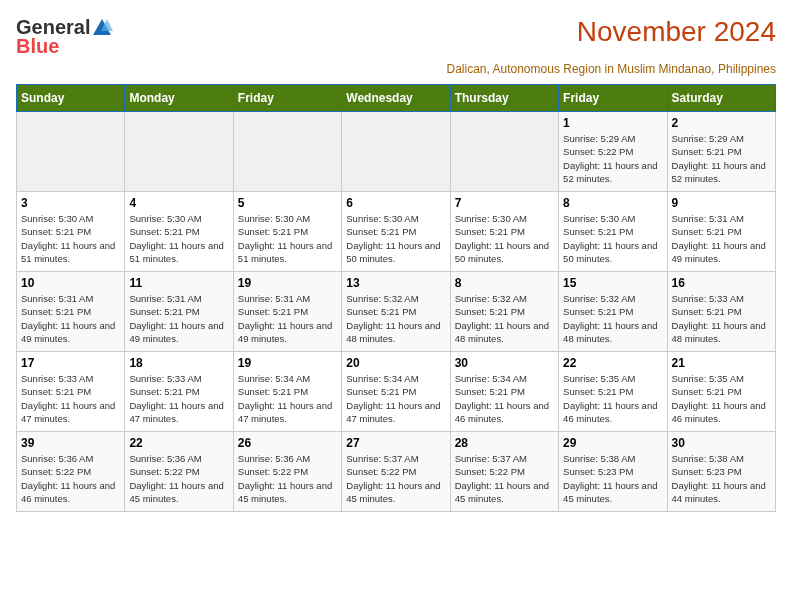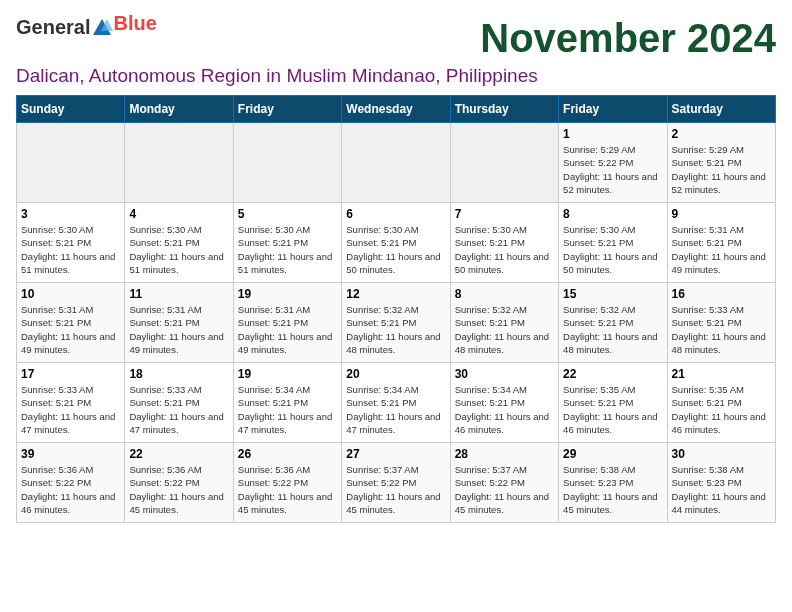--- a/index.html
+++ b/index.html
@@ -11,48 +11,48 @@
       padding: 16px;
     }
     .header {
       display: flex;
       align-items: flex-start;
       justify-content: space-between;
       margin-bottom: 4px;
     }
     .logo {
       display: flex;
-      flex-direction: row;
+      flex-direction: column;
       align-items: flex-start;
     }
     .logo-line {
       display: flex;
       align-items: center;
     }
     .title-block {
       text-align: right;
     }
     .month-title {
-      font-size: 40px;
-      font-weight: bold;
-      color: #14532d;
+      font-size: 28px;
+      font-weight: normal;
+      color: #c2410c;
     }
     .subtitle {
-      font-size: 19px;
-      color: #701a75;
-      text-align: left;
+      font-size: 12px;
+      color: #a16207;
+      text-align: right;
       margin-bottom: 8px;
     }
     table {
       width: 100%;
       border-collapse: collapse;
       font-size: 10px;
     }
     thead th {
-      background: #0c4a6e;
+      background: #4d7c0f;
       color: #fff;
       padding: 6px 4px;
       text-align: left;
       font-size: 12px;
       border: 1px solid #1a6cb5;
     }
     tbody td {
       border: 1px solid #ccc;
       vertical-align: top;
       padding: 4px;
@@ -190,21 +190,21 @@
 Sunset: 5:21 PM
 Daylight: 11 hours and 49 minutes.</div>
         </td>
         <td>
           <span class="day-num">19</span>
           <div class="day-info" style="white-space: pre-line;">Sunrise: 5:31 AM
 Sunset: 5:21 PM
 Daylight: 11 hours and 49 minutes.</div>
         </td>
         <td>
-          <span class="day-num">12</span>
+          <span class="day-num">13</span>
           <div class="day-info" style="white-space: pre-line;">Sunrise: 5:32 AM
 Sunset: 5:21 PM
 Daylight: 11 hours and 48 minutes.</div>
         </td>
         <td>
           <span class="day-num">8</span>
           <div class="day-info" style="white-space: pre-line;">Sunrise: 5:32 AM
 Sunset: 5:21 PM
 Daylight: 11 hours and 48 minutes.</div>
         </td>

